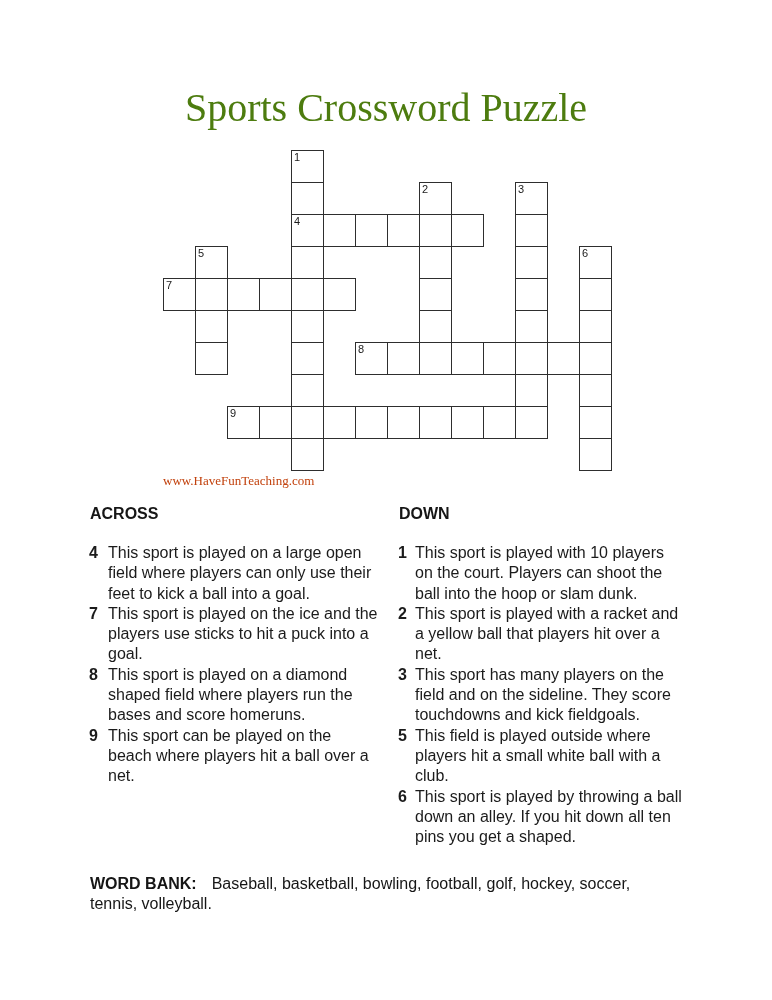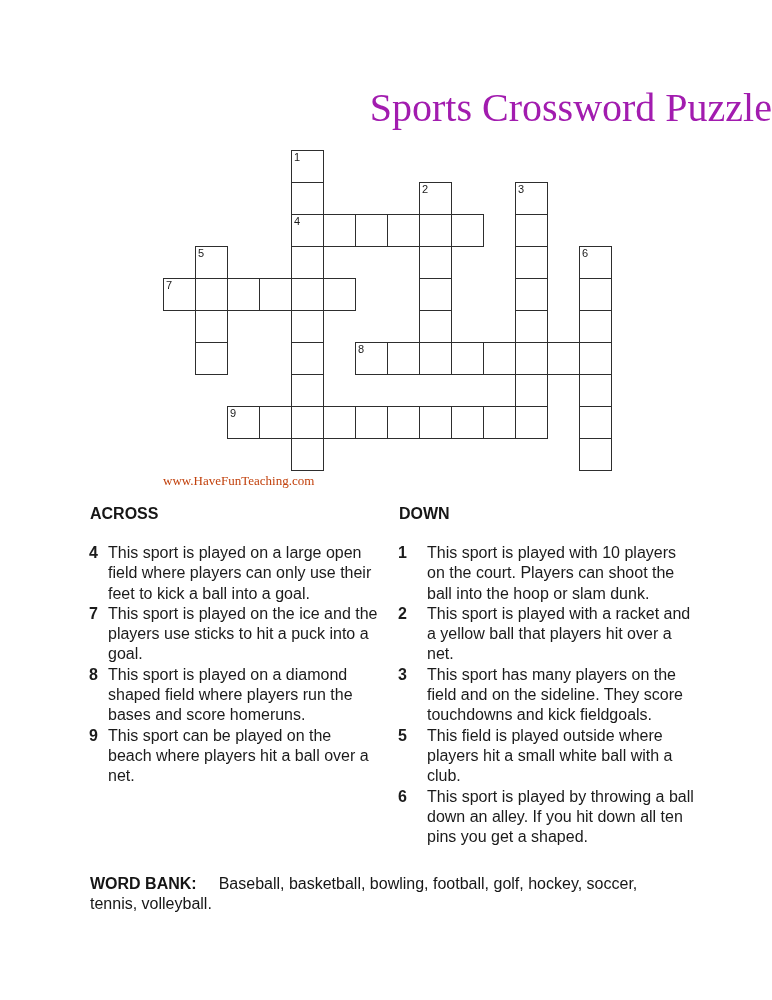--- a/index.html
+++ b/index.html
@@ -9,25 +9,25 @@
     position: relative;
     font-family: "Liberation Sans", sans-serif;
     color: #1b1b1b;
     overflow: hidden;
   }
   .page { position: absolute; inset: 0; }
 
   .title {
     position: absolute;
     top: 84px; left: 0; width: 772px;
-    text-align: right;
+    text-align: center;
     font-family: "Liberation Serif", serif;
     font-size: 40px;
     font-weight: 400;
-    color: #a21caf;
+    color: #4d7c0f;
     white-space: nowrap;
   }
 
   #grid {
     position: absolute;
     left: 163px; top: 150px;
     width: 449px; height: 321px;
   }
   .cell {
     position: absolute;
@@ -73,31 +73,31 @@
 
   .clue {
     display: flex;
     font-size: 16px;
     line-height: 20.3px;
   }
   .clue-num { font-weight: bold; flex: 0 0 auto; }
   #across-list .clue-num { width: 19px; }
   #down-list  .clue-num { width: 17px; }
   #across-list .clue-text { width: 270px; }
-  #down-list  .clue-text { width: 268px; margin-left: 12px; }
+  #down-list  .clue-text { width: 268px; }
 
   .word-bank {
     position: absolute;
     left: 90px; top: 874px;
     width: 560px;
     font-size: 16px;
     line-height: 20.3px;
     color: #161616;
   }
-  .word-bank .label { font-weight: bold; margin-right: 22px; }
+  .word-bank .label { font-weight: bold; margin-right: 15px; }
 </style>
 </head>
 <body>
 
 <div class="page">
 
   <div class="title">Sports Crossword Puzzle</div>
 
   <div id="grid">
       <div class="cell" style="left: 128px; top: 0px;">

